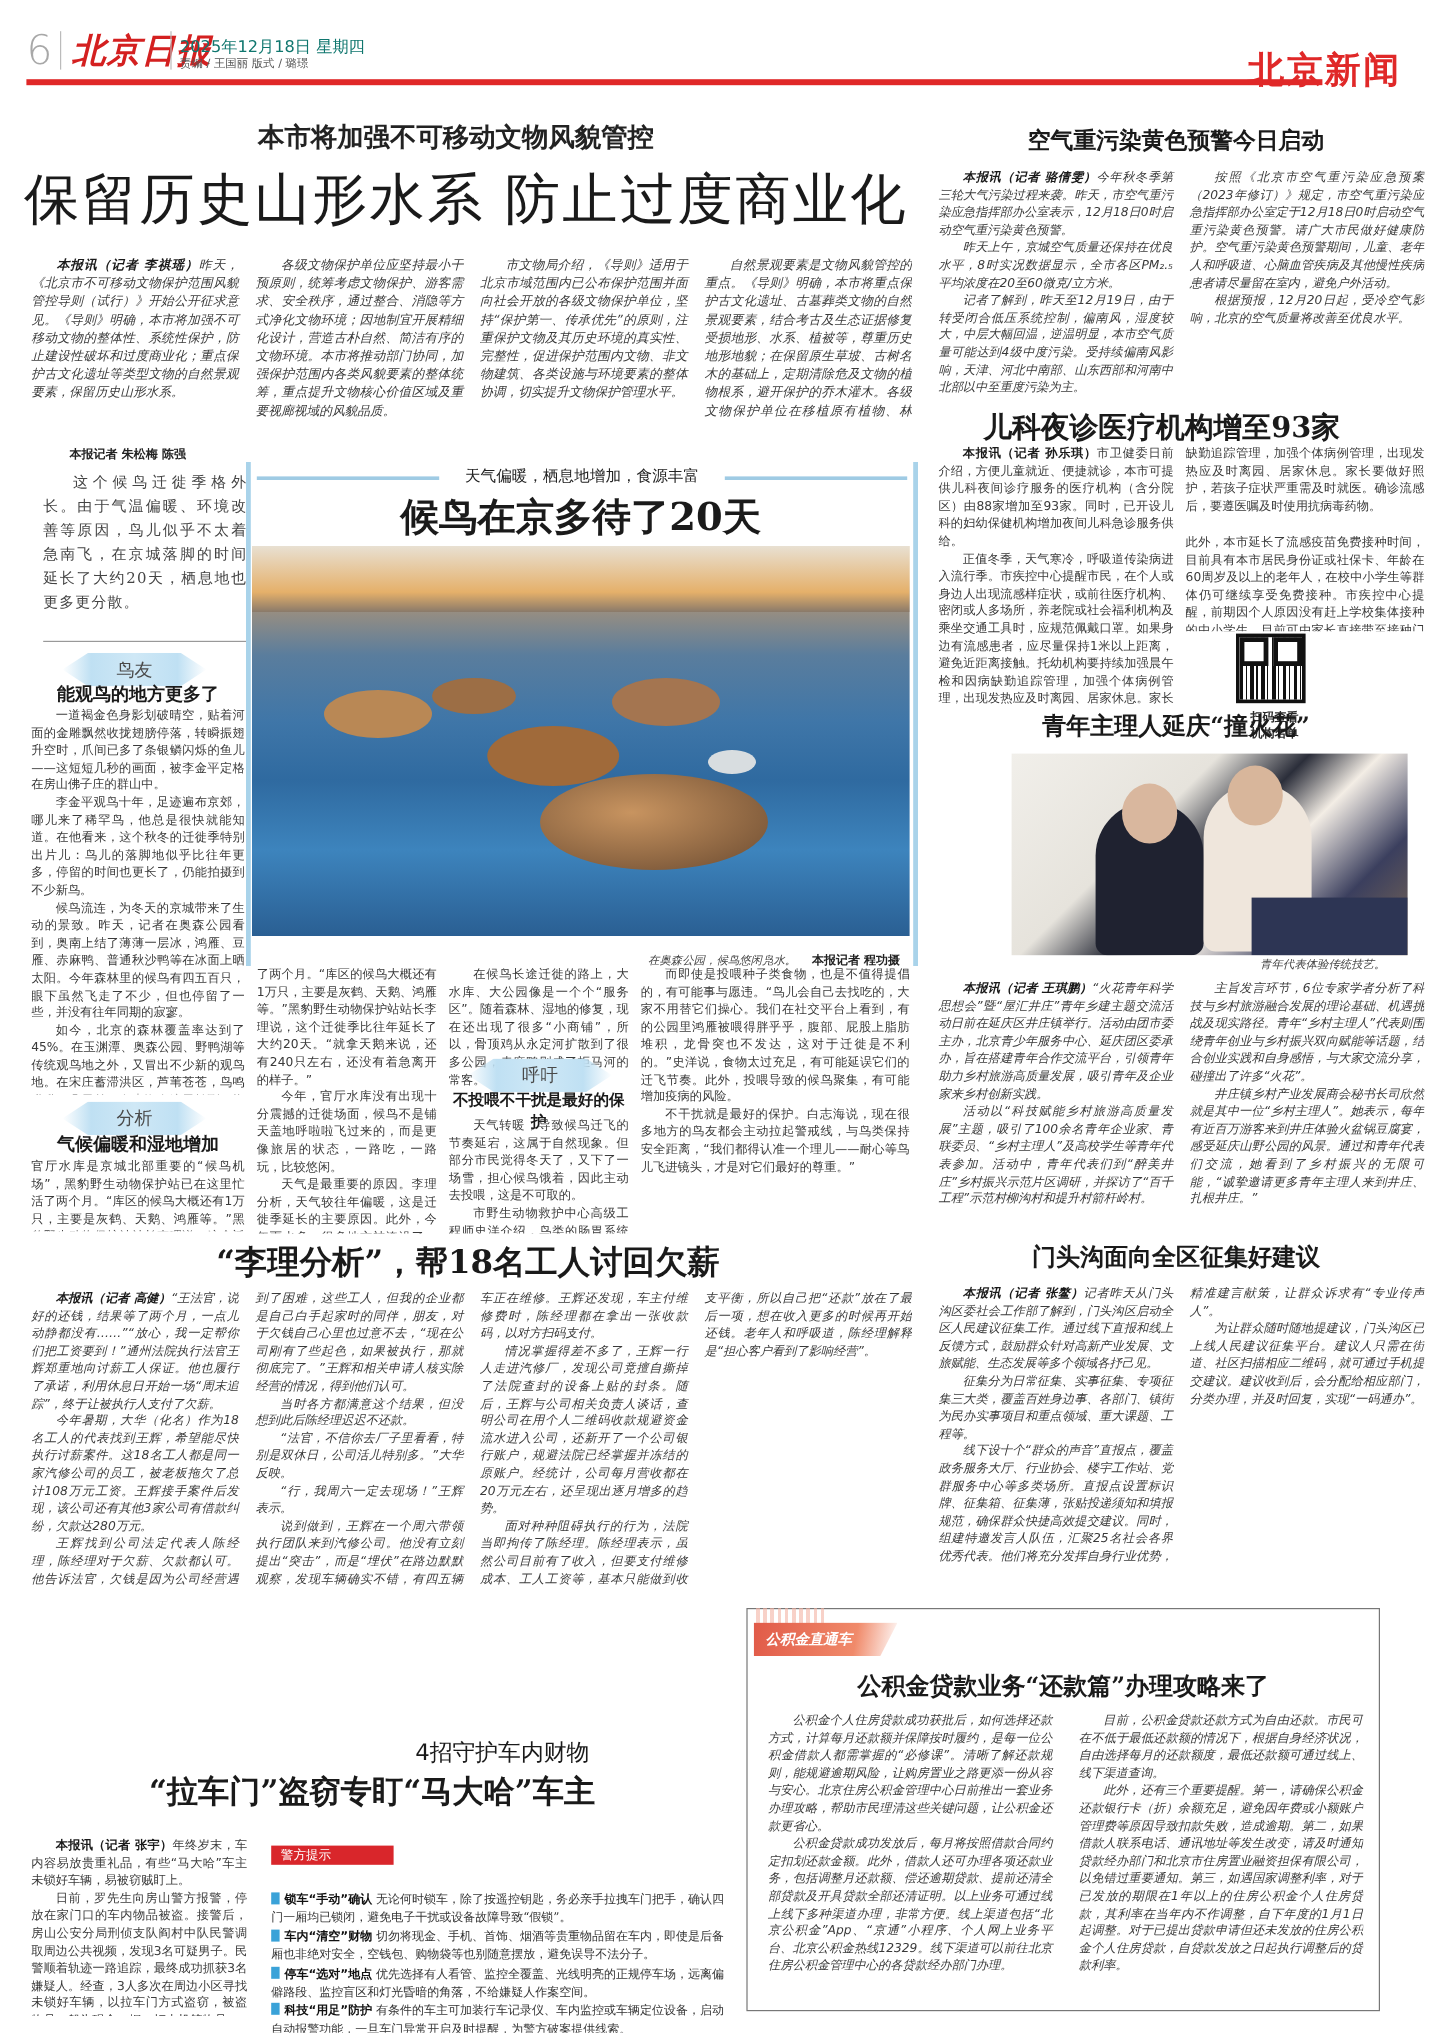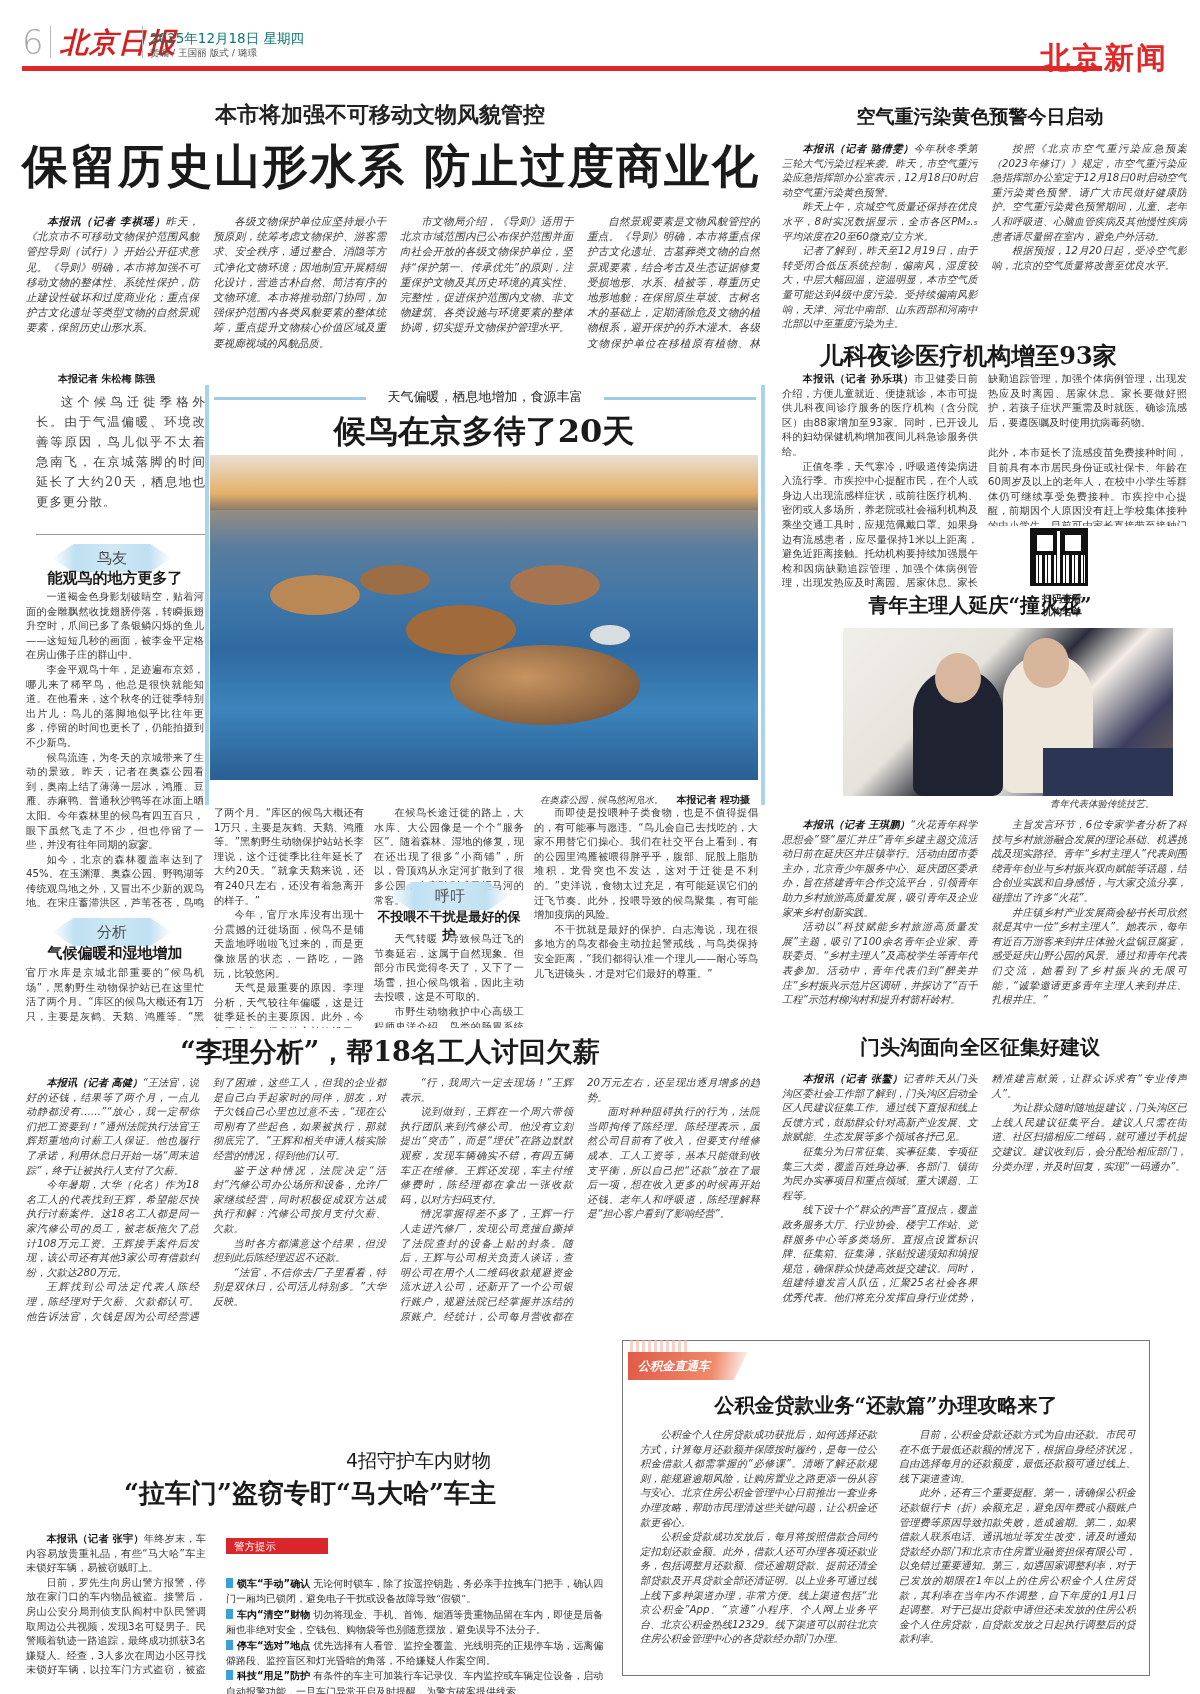--- a/index.html
+++ b/index.html
@@ -16,21 +16,21 @@
   .page-num { left: 22px; top: 22px; font-size: 34px; color: #a8a8a8; font-family: "DejaVu Sans", sans-serif; font-weight: 300; }
   .vsep { width: 1px; background: #bbbbbb; }
   .masthead { left: 60px; top: 24px; font-size: 28px; color: #d42020; font-family: "DejaVu Serif", serif; font-weight: bold; font-style: italic; letter-spacing: 1px; text-align: center; }
   .date-line { left: 150px; top: 30px; font-size: 13.5px; color: #0f766e; }
   .editors { left: 150px; top: 47px; font-size: 9.5px; color: #555; }
   .red-rule { left: 22px; top: 66px; width: 1080px; height: 5px; background: #e02828; }
   .section-title { left: 1040px; top: 38px; font-size: 30px; font-weight: bold; color: #e02828; letter-spacing: 2px; }
 
   
   .lead-kicker { left: 0; width: 760px; top: 100px; text-align: center; font-size: 22px; font-weight: bold; color: #222; }
-  .lead-headline { left: 20px; width: 740px; top: 136px; text-align: right; font-size: 46px; font-weight: bold; color: #1a1a1a; letter-spacing: 2px; }
+  .lead-headline { left: 20px; width: 740px; top: 136px; text-align: left; font-size: 46px; font-weight: normal; color: #1a1a1a; letter-spacing: 2px; }
 
   
   .rhead { text-align: center; font-weight: bold; color: #1a1a1a; }
   .bird-kicker-line { height: 3px; background: #9fcbe4; }
   .photo-birds { left: 210px; top: 455px; width: 548px; height: 325px;
     background: linear-gradient(180deg, #e9dcc6 0%, #e7c89c 8%, #9b8f80 16%, #5a7d9d 28%, #3f76a8 45%, #2f6aa0 60%, #3d84bd 78%, #2a5f93 100%); overflow: hidden; }
   .photo-frame { left: 205px; top: 385px; width: 560px; height: 420px; border-left: 4px solid #a9d3ea; border-right: 4px solid #a9d3ea; }
   .goose { position: absolute; border-radius: 50%; }
 
   .tag-diamond { width: 120px; height: 28px; background: linear-gradient(90deg, rgba(190,220,240,0) 0%, #bfe0f3 20%, #cfe8f6 50%, #bfe0f3 80%, rgba(190,220,240,0) 100%);
@@ -186,21 +186,20 @@
   <p>主旨发言环节，6位专家学者分析了科技与乡村旅游融合发展的理论基础、机遇挑战及现实路径。青年“乡村主理人”代表则围绕青年创业与乡村振兴双向赋能等话题，结合创业实践和自身感悟，与大家交流分享，碰撞出了许多“火花”。</p>
   <p>井庄镇乡村产业发展商会秘书长司欣然就是其中一位“乡村主理人”。她表示，每年有近百万游客来到井庄体验火盆锅豆腐宴，感受延庆山野公园的风景。通过和青年代表们交流，她看到了乡村振兴的无限可能，“诚挚邀请更多青年主理人来到井庄、扎根井庄。”</p>
 
 </div>
 
 <div class="abs rhead serif" style="left:20px; top:1034px; width:740px; font-size:27px;">“李理分析”，帮18名工人讨回欠薪</div>
 <div class="abs body-text col-gap" style="left:26px; top:1076px; width:734px; height:260px; column-count:4; font-size:10.2px; line-height:14.6px;">
   <p><span class="lead-bold">本报讯（记者  高健）</span><span>“王法官，说好的还钱，结果等了两个月，一点儿动静都没有……”“放心，我一定帮你们把工资要到！”通州法院执行法官王辉郑重地向讨薪工人保证。他也履行了承诺，利用休息日开始一场“周末追踪”，终于让被执行人支付了欠薪。</span></p>
   <p>今年暑期，大华（化名）作为18名工人的代表找到王辉，希望能尽快执行讨薪案件。这18名工人都是同一家汽修公司的员工，被老板拖欠了总计108万元工资。王辉接手案件后发现，该公司还有其他3家公司有借款纠纷，欠款达280万元。</p>
   <p>王辉找到公司法定代表人陈经理，陈经理对于欠薪、欠款都认可。他告诉法官，欠钱是因为公司经营遇到了困难，这些工人，但我的企业都是自己白手起家时的同伴，朋友，对于欠钱自己心里也过意不去，“现在公司刚有了些起色，如果被执行，那就彻底完了。”王辉和相关申请人核实除经营的情况，得到他们认可。</p>
-  <p>鉴于这种情况，法院决定“活封”汽修公司办公场所和设备，允许厂家继续经营，同时积极促成双方达成执行和解：汽修公司按月支付欠薪、欠款。</p>
   <p>当时各方都满意这个结果，但没想到此后陈经理迟迟不还款。</p>
   <p>“法官，不信你去厂子里看看，特别是双休日，公司活儿特别多。”大华反映。</p>
   <p>“行，我周六一定去现场！”王辉表示。</p>
   <p>说到做到，王辉在一个周六带领执行团队来到汽修公司。他没有立刻提出“突击”，而是“埋伏”在路边默默观察，发现车辆确实不错，有四五辆车正在维修。王辉还发现，车主付维修费时，陈经理都在拿出一张收款码，以对方扫码支付。</p>
   <p>情况掌握得差不多了，王辉一行人走进汽修厂，发现公司竟擅自撕掉了法院查封的设备上贴的封条。随后，王辉与公司相关负责人谈话，查明公司在用个人二维码收款规避资金流水进入公司，还新开了一个公司银行账户，规避法院已经掌握并冻结的原账户。经统计，公司每月营收都在20万元左右，还呈现出逐月增多的趋势。</p>
   <p>面对种种阻碍执行的行为，法院当即拘传了陈经理。陈经理表示，虽然公司目前有了收入，但要支付维修成本、工人工资等，基本只能做到收支平衡，所以自己把“还款”放在了最后一项，想在收入更多的时候再开始还钱。老年人和呼吸道，陈经理解释是“担心客户看到了影响经营”。</p>
 
 </div>
 
 <div class="abs rhead serif" style="left:770px; top:1034px; width:420px; font-size:20px;">门头沟面向全区征集好建议</div>

